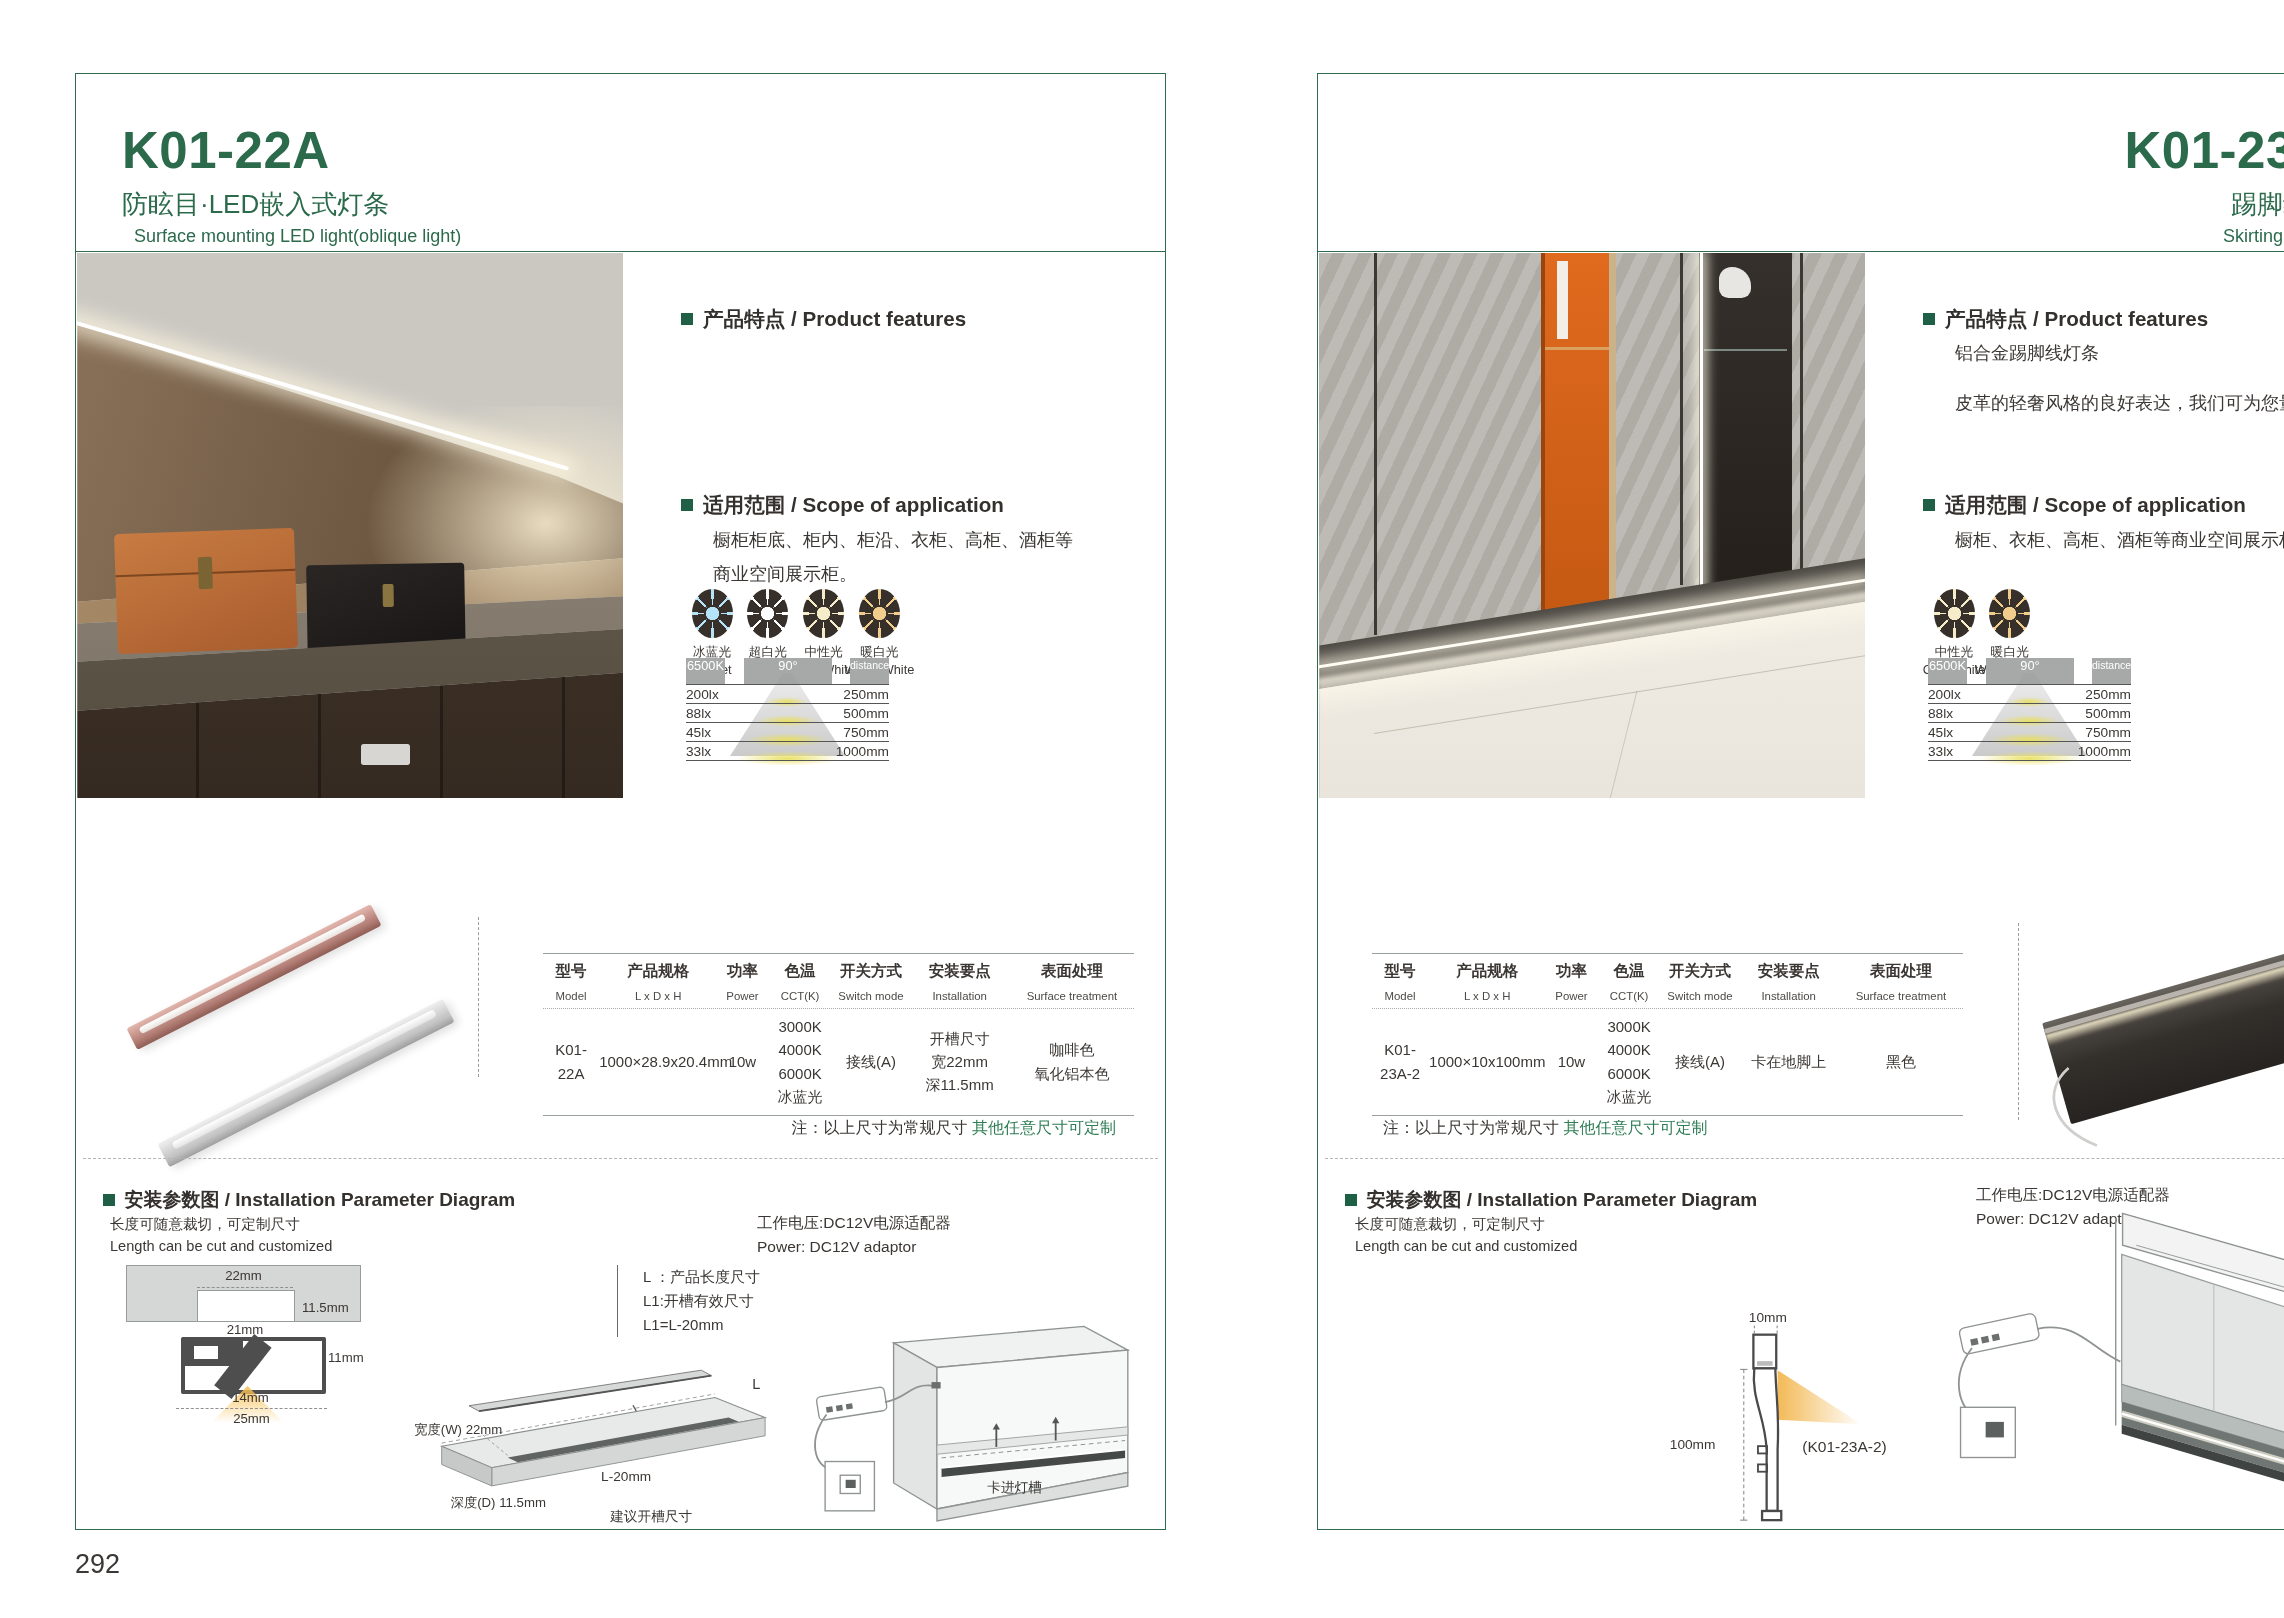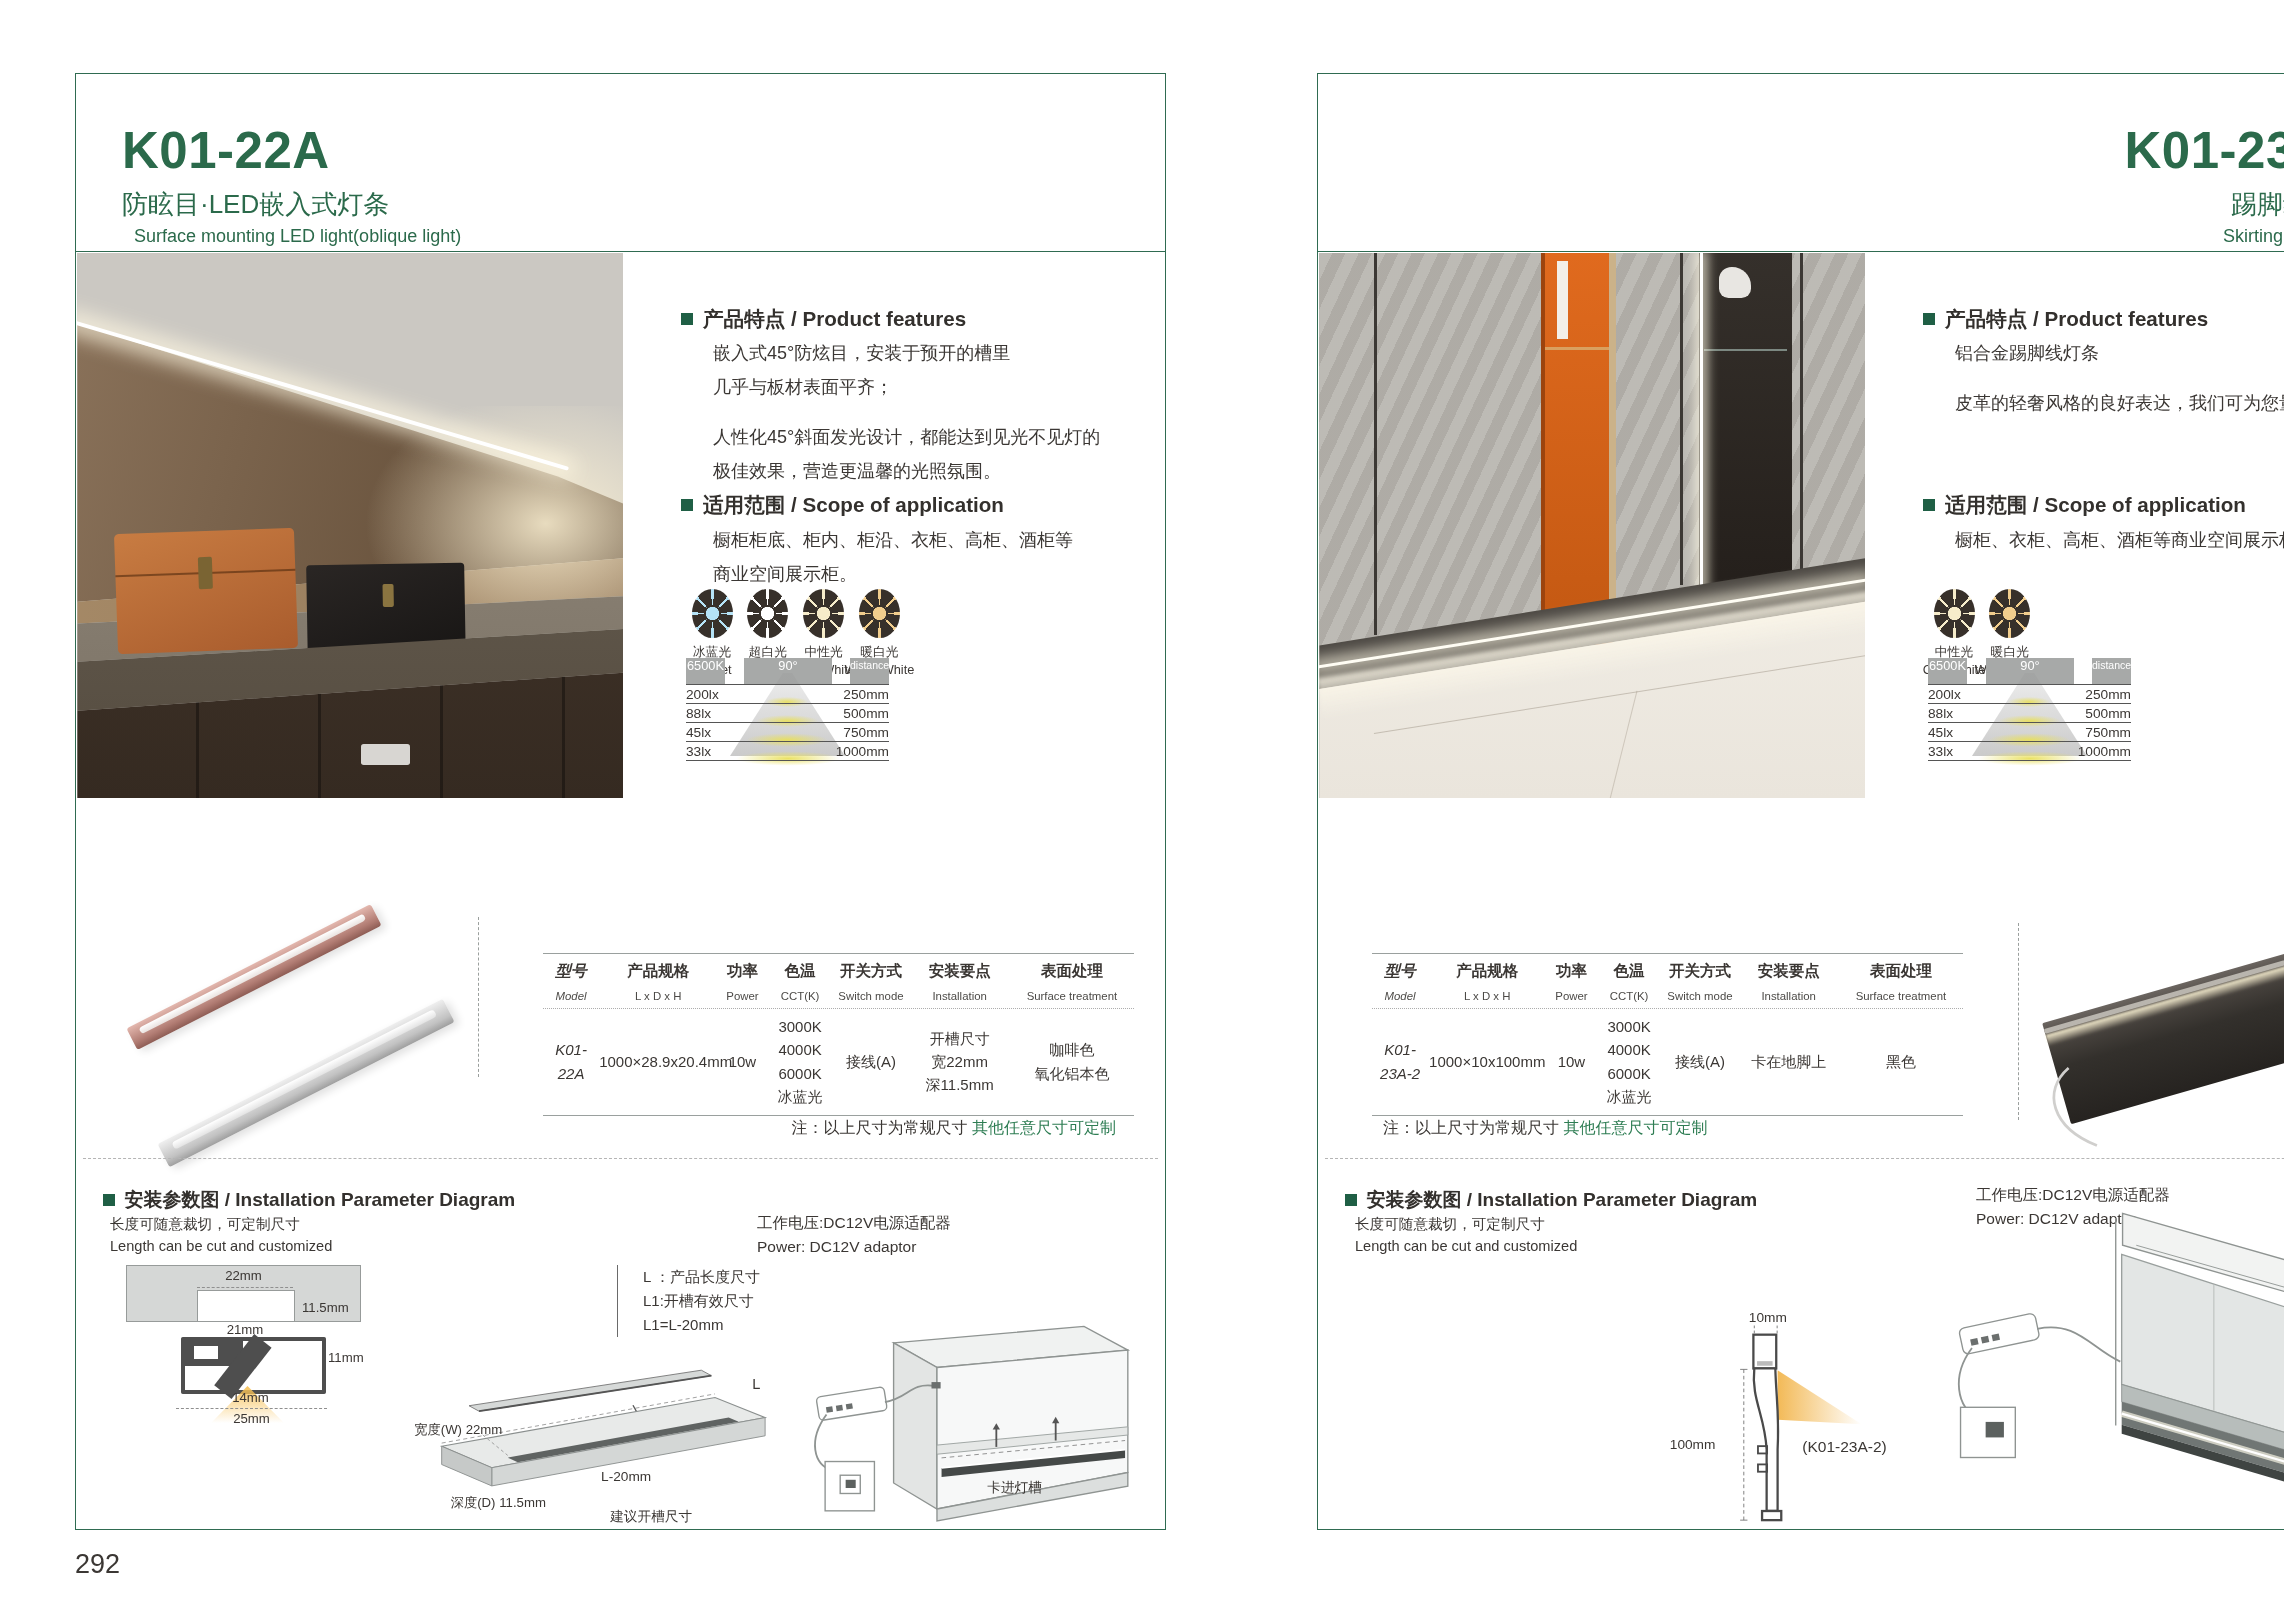--- a/index.html
+++ b/index.html
@@ -37,21 +37,21 @@
   .pm-cone{position:absolute;left:44px;top:19px;width:115px;height:83px;
      background:linear-gradient(180deg, rgba(140,140,140,.15), rgba(150,150,150,.5));
      clip-path:polygon(46% 0,54% 0,100% 100%,0 100%);}
   .pm-spot{position:absolute;border-radius:50%;background:radial-gradient(closest-side, rgba(233,224,92,.95), rgba(233,224,92,0) 85%);}
   .pm-rows{position:absolute;left:0;top:30px;width:203px;}
   .pm-row{height:18px;border-top:0.9px solid #555;display:flex;justify-content:space-between;align-items:center;font-size:13.7px;}
   .pm-row:last-child{border-bottom:0.9px solid #555;}
   .spec-table{width:591px;border-top:1.8px solid #9aa09e;border-bottom:1.8px solid #9aa09e;background:#fff;}
   .spec-head{display:flex;padding:7.3px 0 5.5px;border-bottom:0.9px dotted #adadad;}
   .spec-col{text-align:center;}
-  .sc1{width:9.5%;font-style:italic;}.sc2{width:20%;}.sc3{width:8.5%;}.sc4{width:11%;}.sc5{width:13%;}.sc6{width:17%;}.sc7{width:21%;}
+  .sc1{width:9.5%;}.sc2{width:20%;}.sc3{width:8.5%;}.sc4{width:11%;}.sc5{width:13%;}.sc6{width:17%;}.sc7{width:21%;}
   .spec-h-cn{font-size:15.5px;font-weight:bold;}
   .spec-h-en{font-size:11.4px;color:#4c4a47;margin-top:8px;}
   .spec-body{display:flex;align-items:center;min-height:90px;padding:6.4px 0;font-size:15px;}
   .spec-cell{text-align:center;line-height:1.55;}
   .note{font-size:16px;white-space:nowrap;}
   .note .hl{color:#2e7d53;}
   .vdash{border-left:0.9px dashed #9a9f9d;width:0;}
   .hdash{left:7.3px;right:7.3px;top:1084px;border-top:0.9px dashed #b5b5b5;}
   .cut-text{font-size:14.6px;line-height:1.5;}
   .xs-dim{position:absolute;font-size:13.2px;color:#3b3734;}
@@ -97,26 +97,20 @@
       <div class="abs" style="inset:0;background:linear-gradient(#6e6558,#554c40);clip-path:polygon(0 75%,100% 69%,100% 77%,0 84%);"></div>
       <div class="abs" style="inset:0;background:linear-gradient(#4a3c30,#352a21),repeating-linear-gradient(90deg, rgba(0,0,0,0) 0 119px, rgba(0,0,0,.35) 119px 122px);background-blend-mode:multiply;clip-path:polygon(0 84%,100% 77%,100% 100%,0 100%);"></div>
       <div class="abs" style="left:52%;top:90%;width:9%;height:4%;background:#d8d6d2;border-radius:2.7px;"></div>
       <div class="abs" style="left:-2%;top:12%;width:96%;height:4.1px;background:#fff;box-shadow:0 0 21px 6.4px rgba(255,248,225,.95);transform:rotate(16.5deg);transform-origin:left center;border-radius:1.8px;"></div>
     </div>
 
     <div class="abs sec-h" style="left:605px;top:231px;">
       <span class="bullet"></span>
       <span>产品特点 / Product features</span>
     </div>
-    <div class="abs body-text" style="left:637px;top:263px;">
-      <p><span>嵌入式45°防炫目，安装于预开的槽里</span><br>
-         <span>几乎与板材表面平齐；</span></p>
-      <p><span>人性化45°斜面发光设计，都能达到见光不见灯的</span><br>
-         <span>极佳效果，营造更温馨的光照氛围。</span></p>
-    </div>
 
     <div class="abs sec-h" style="left:605px;top:417px;">
       <span class="bullet"></span>
       <span>适用范围 / Scope of application</span>
     </div>
     <div class="abs body-text" style="left:637px;top:450px;">
       <span>橱柜柜底、柜内、柜沿、衣柜、高柜、酒柜等</span><br>
       <span>商业空间展示柜。</span>
     </div>
 

